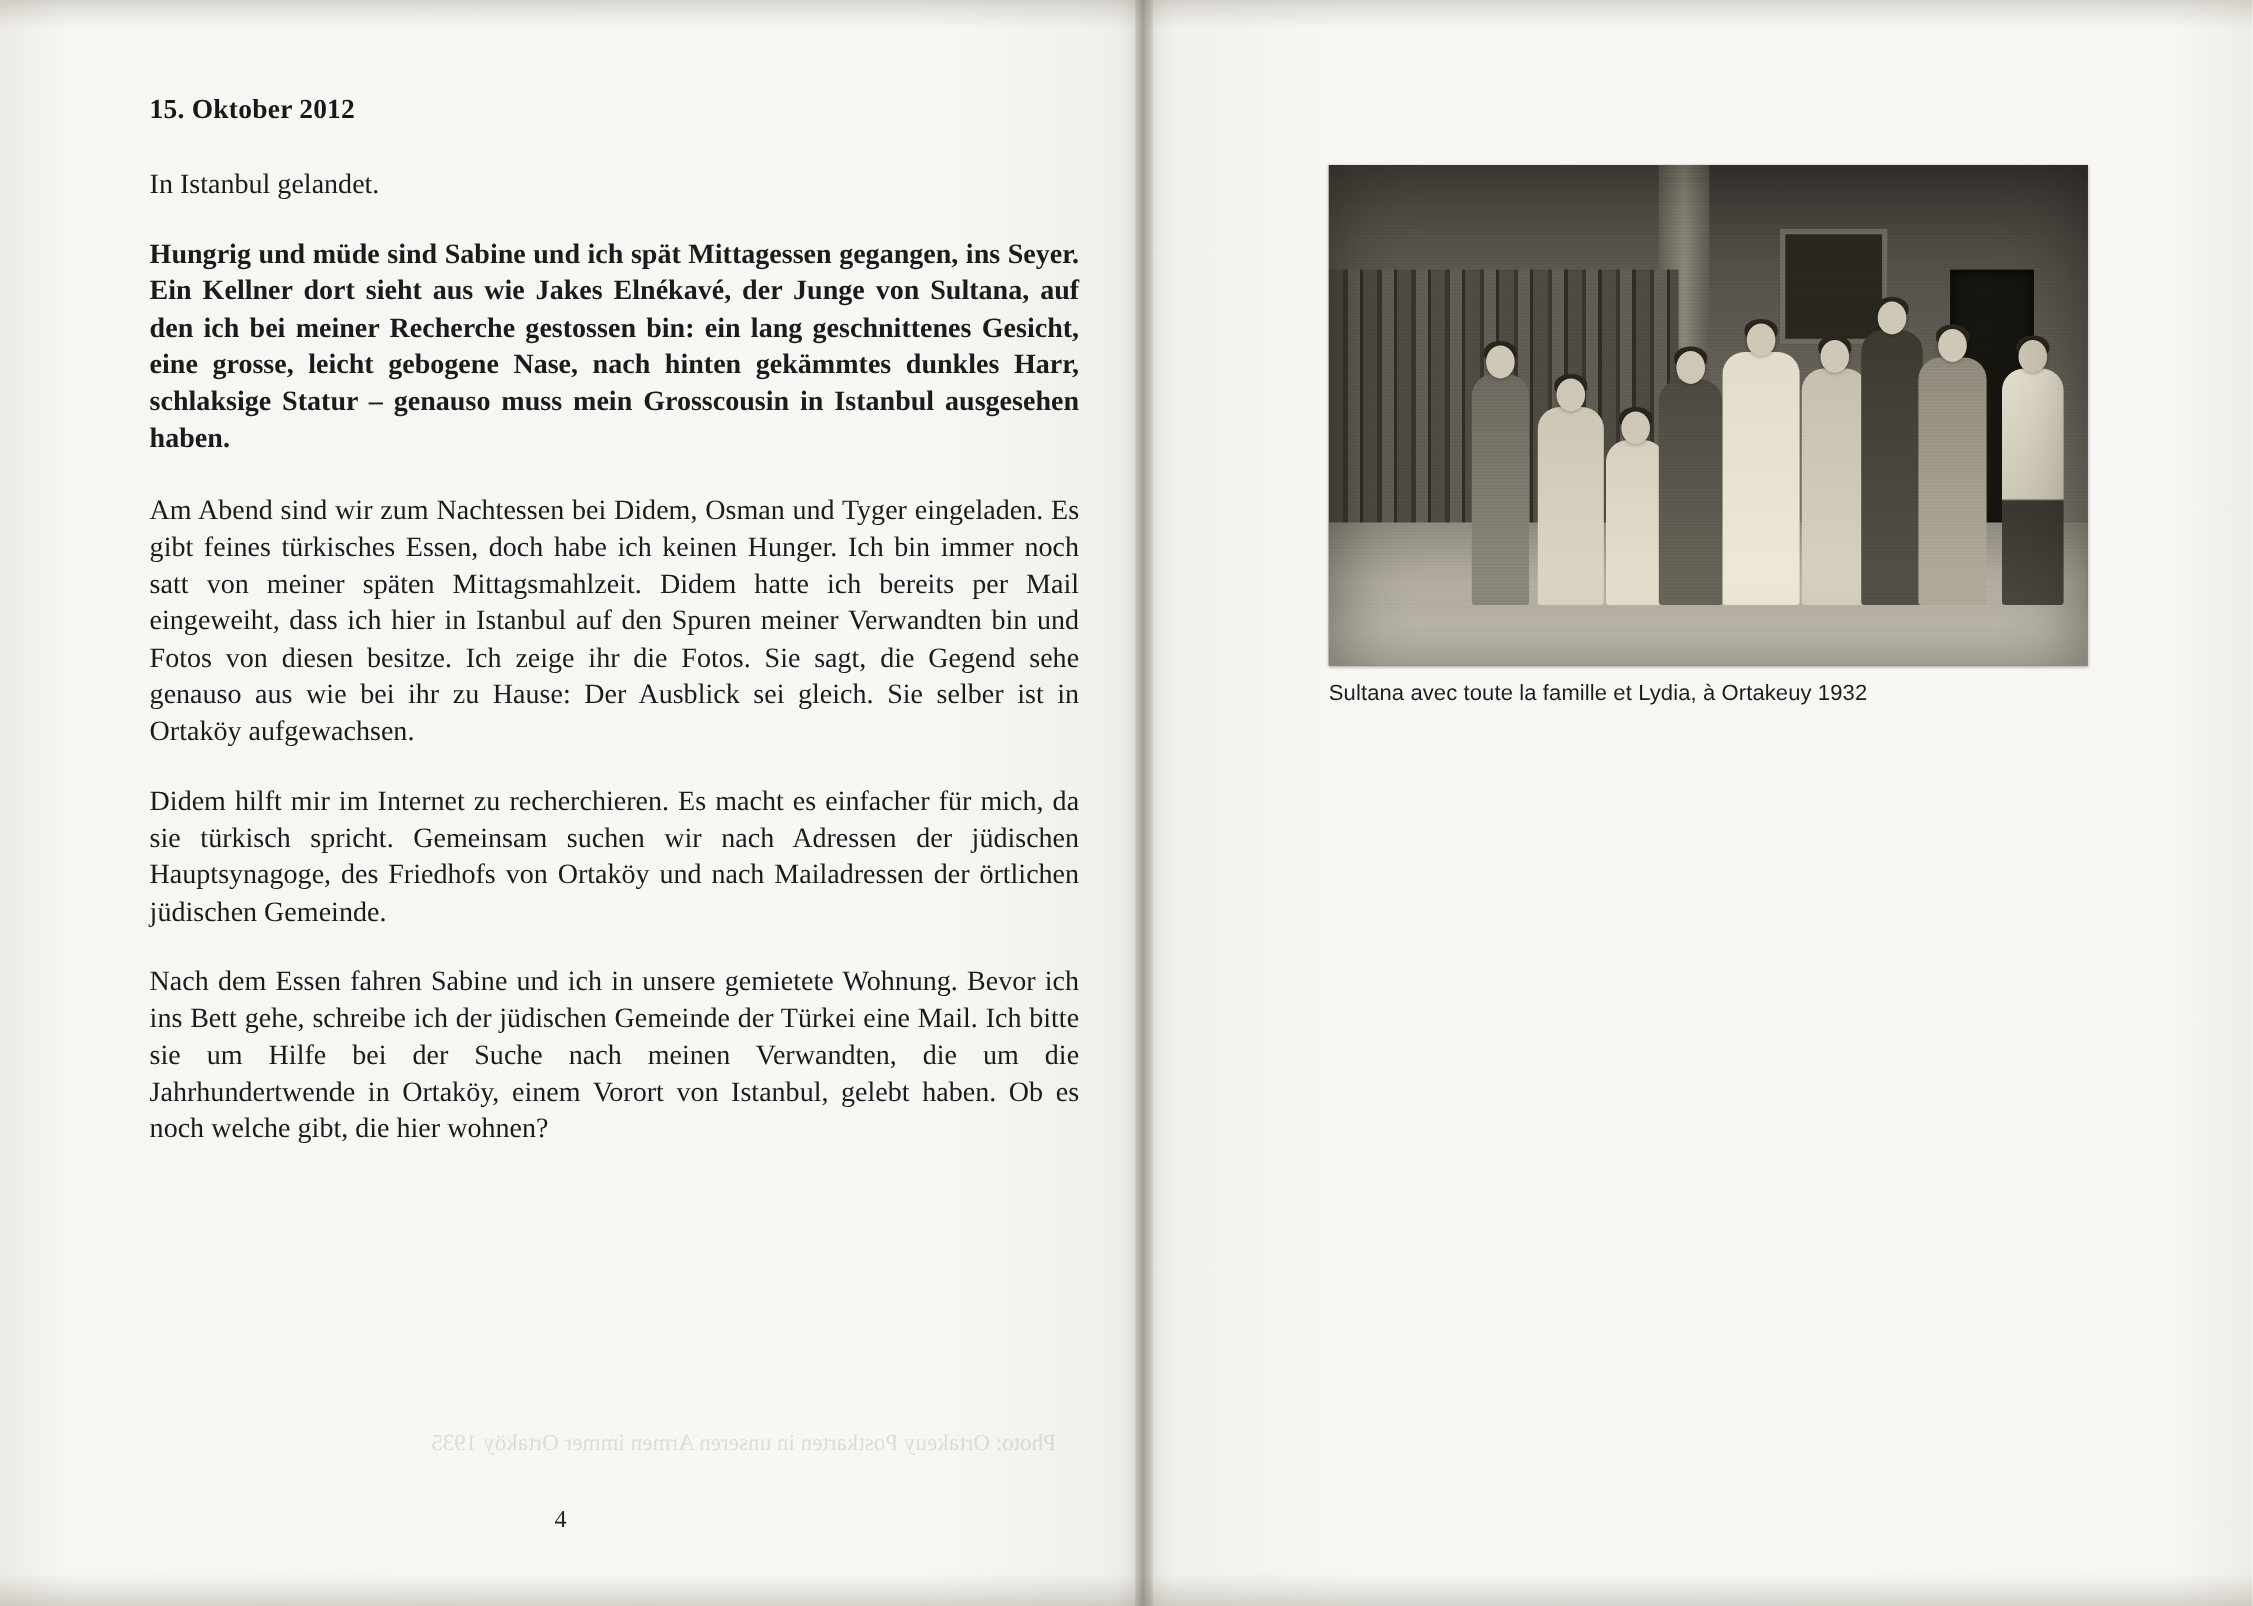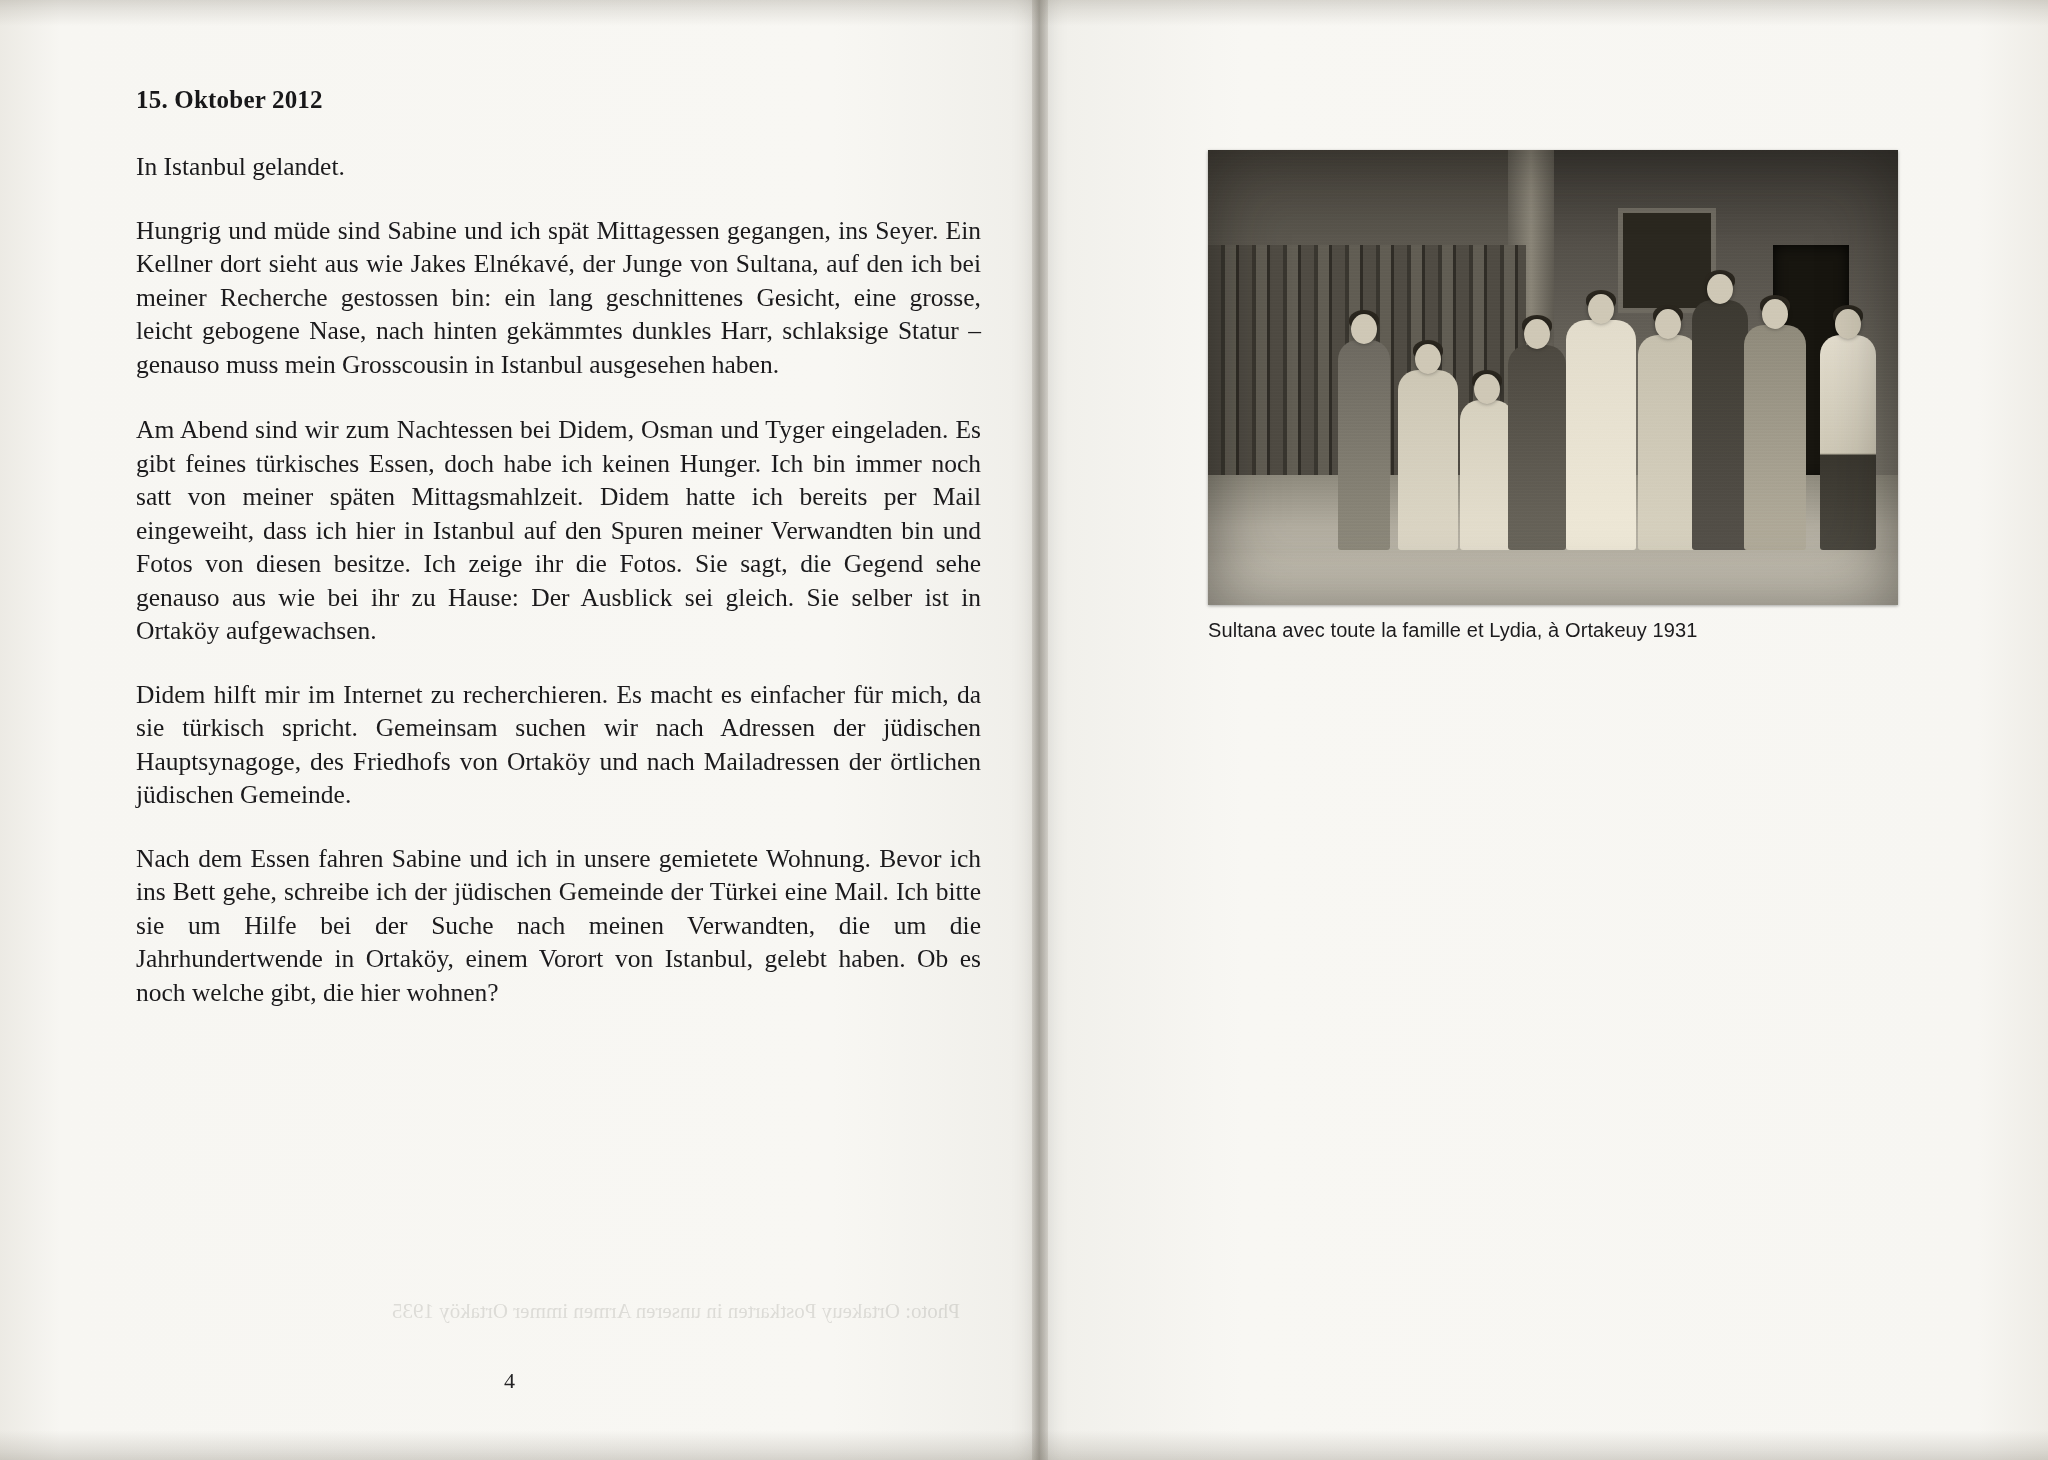--- a/index.html
+++ b/index.html
@@ -64,21 +64,21 @@
     margin: 0 0 36px 0;
   }
   .para {
     font-size: 25.5px;
     line-height: 33.5px;
     color: #1b1a1c;
     margin: 0 0 30px 0;
     text-align: justify;
     hyphens: none;
   }
-  .para.first { margin-bottom: 32px; }
+  .para.first { margin-bottom: 32px; font-weight: bold; }
   .para.short { text-align: left; }
 
   
   .photo-block {
     position: absolute;
     left: 168px;
     top: 150px;
     width: 690px;
   }
   .photo-frame {
@@ -283,21 +283,21 @@
             <div class="head"></div>
           </div>
         <div class="fig" style="left:612px; width:56px; height:215px; background:linear-gradient(to bottom,#e4dece,#cfc9b7 55%,#3a372f 56%,#4b4840);">
             <div class="hair"></div>
             <div class="head"></div>
           </div>
 
         <div class="grain"></div>
         <div class="photo-vignette"></div>
       </div>
-      <figcaption class="photo-caption">Sultana avec toute la famille et Lydia, à Ortakeuy 1931</figcaption>
+      <figcaption class="photo-caption">Sultana avec toute la famille et Lydia, à Ortakeuy 1932</figcaption>
     </figure>
 
   </div>
 
   <div class="gutter"></div>
   <div class="edge-shadow-top"></div>
   <div class="edge-shadow-bottom"></div>
 </div>
 
 </body></html>

